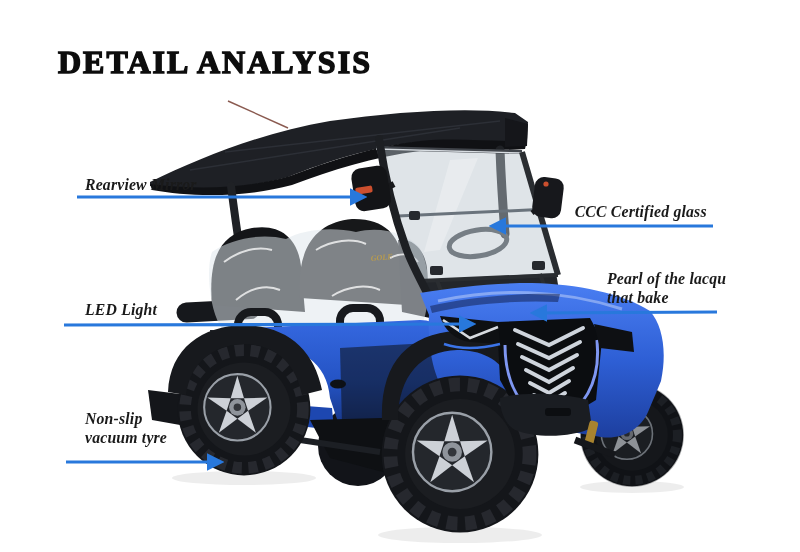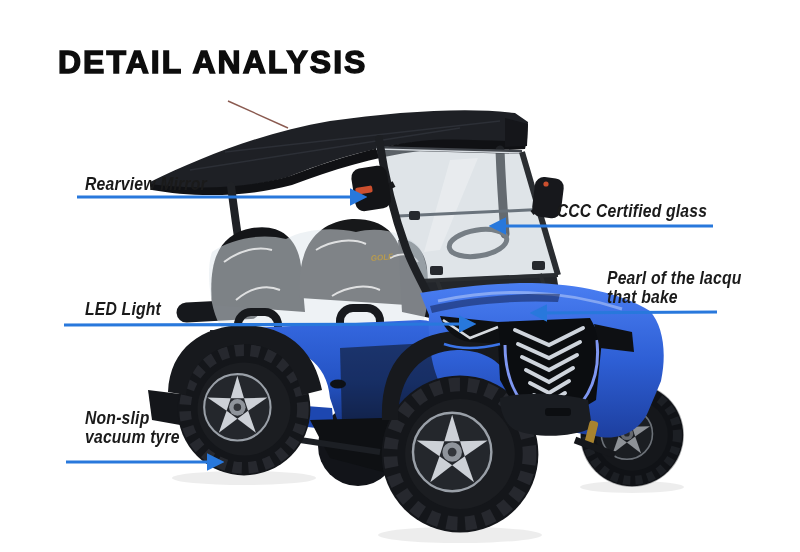--- a/index.html
+++ b/index.html
@@ -1,20 +1,20 @@
 <!DOCTYPE html>
 <html><head>
 <meta charset="utf-8">
 <style>
   * { margin:0; padding:0; box-sizing:border-box; }
   html,body { background:#ffffff; }
   .page {
     position:relative; width:800px; height:552px;
     background:#ffffff; overflow:hidden;
-    font-family:Liberation Sans, sans-serif;
+    font-family:Liberation Serif, serif;
   }
   .title {
     position:absolute; left:58px; top:45px;
     font-size:31px; font-weight:700; letter-spacing:2px;
     color:#0d0d0d; -webkit-text-stroke:1.4px #0d0d0d;
     transform:scaleX(1.03); transform-origin:0 0; white-space:nowrap;
   }
   .cart-svg { position:absolute; left:0; top:0; }
   .co {
     position:absolute; font-style:italic; font-weight:700;

